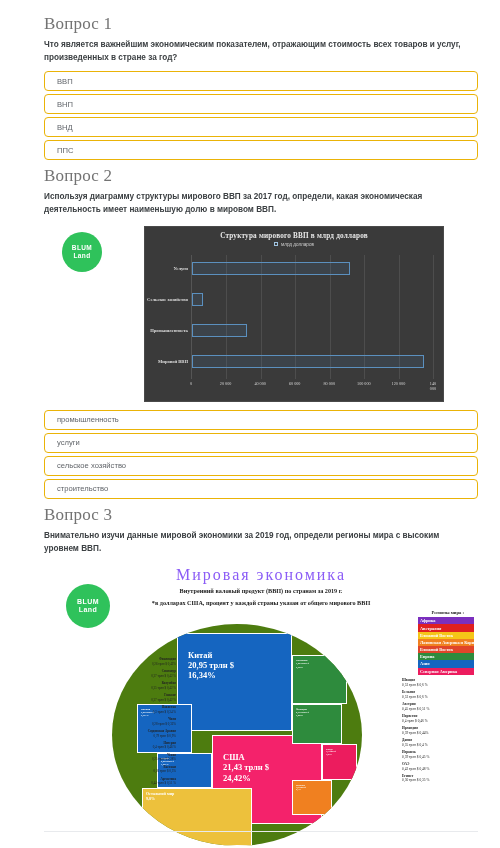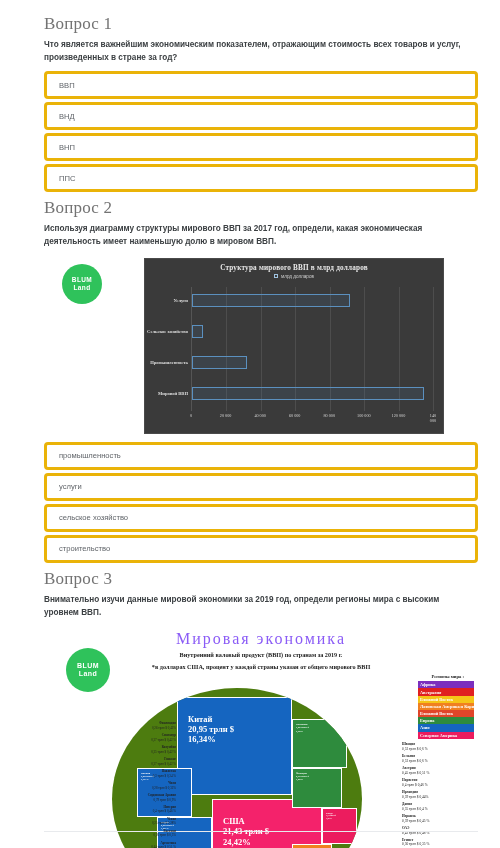--- a/index.html
+++ b/index.html
@@ -17,21 +17,21 @@
     font-family:"Liberation Serif", serif;
     font-size:17px; font-weight:400; color:#737373;
     margin:6px 0 5px 0; letter-spacing:0.2px;
   }
   .q-prompt {
     font-size:8.2px; font-weight:700; color:#3c4043;
     line-height:1.55; margin:0 0 7px 0; max-width:420px;
   }
   .options { display:flex; flex-direction:column; gap:3px; }
   .option {
-    height:28px; border:3px solid #eab308; border-radius:4px;
+    height:20px; border:1px solid #eab308; border-radius:4px;
     display:flex; align-items:center; padding-left:12px;
     font-size:7.6px; color:#5f6368; background:#fff;
   }
 
   
   .chart-wrap { position:relative; margin:4px 0 6px 0; height:180px; }
   .blum-badge {
     position:absolute; left:18px; top:8px; width:40px; height:40px;
     border-radius:50%; background:#2fc25b; color:#fff;
     display:flex; flex-direction:column; align-items:center; justify-content:center;
@@ -133,22 +133,22 @@
 </style>
 </head>
 <body>
 
 <div class="page">
 
   <h2 class="q-title">Вопрос 1</h2>
   <p class="q-prompt">Что является важнейшим экономическим показателем, отражающим стоимость всех товаров и услуг, произведенных в стране за год?</p>
   <div class="options">
     <div class="option">ВВП</div>
+    <div class="option">ВНП</div>
     <div class="option">ВНД</div>
-    <div class="option">ВНП</div>
     <div class="option">ППС</div>
   </div>
 
   <h2 class="q-title">Вопрос 2</h2>
   <p class="q-prompt">Используя диаграмму структуры мирового ВВП за 2017 год, определи, какая экономическая деятельность имеет наименьшую долю в мировом ВВП.</p>
 
   <div class="chart-wrap">
     <div class="blum-badge">
       <span>BLUM</span>
       <span>Land</span>

